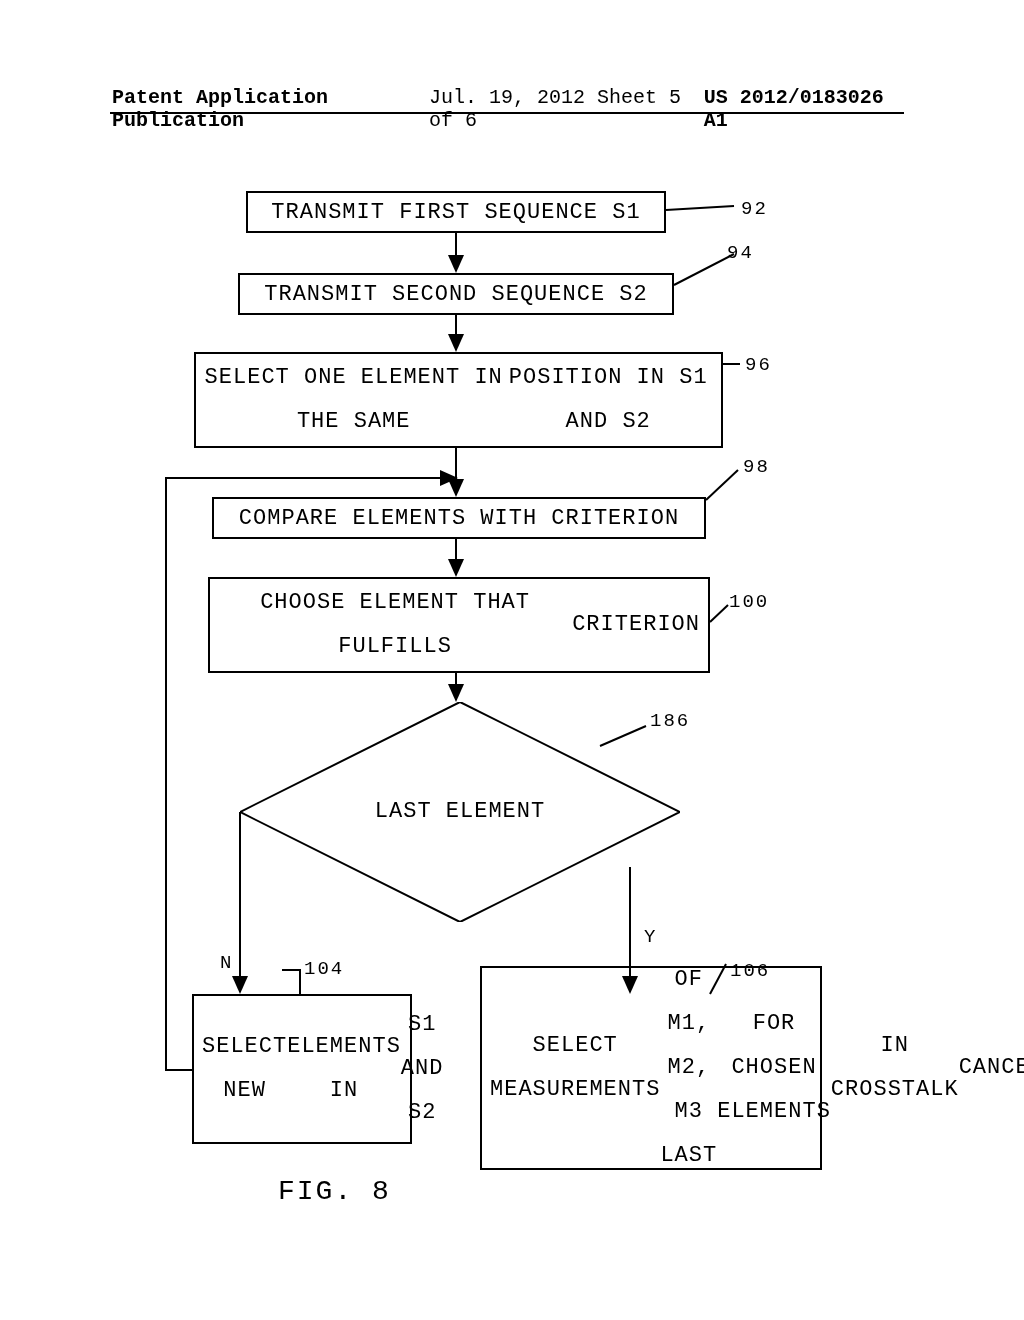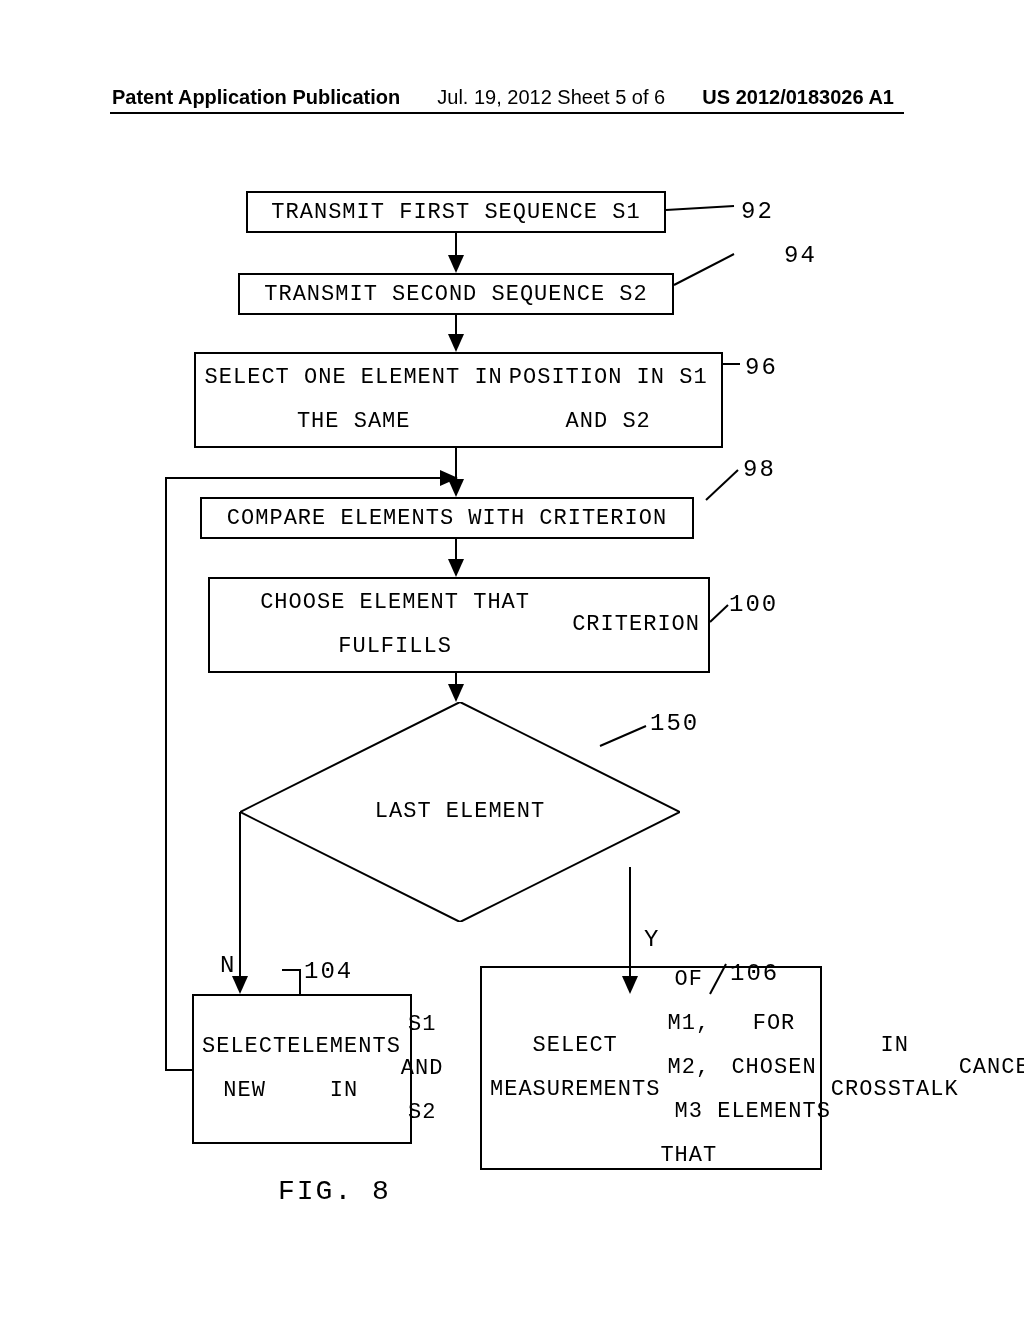--- a/index.html
+++ b/index.html
@@ -12,21 +12,21 @@
     height: 1320px;
     position: relative;
   }
   .header {
     position: absolute;
     top: 86px;
     left: 112px;
     right: 130px;
     display: flex;
     justify-content: space-between;
-    font-family: Liberation Sans, sans-serif;
+    font-family: Liberation Mono, monospace;
     font-size: 20px;
   }
   .header .left { font-weight: bold; }
   .header .mid { }
   .header .right { font-weight: bold; }
   .hr-line {
     position: absolute;
     top: 112px;
     left: 110px;
     right: 120px;
@@ -47,21 +47,21 @@
     font-size: 22px;
     letter-spacing: 1px;
     padding: 4px 8px;
   }
   .box.multiline {
     line-height: 2.0;
     justify-content: space-between;
   }
   .label {
     position: absolute;
-    font-size: 24px;
+    font-size: 19px;
     letter-spacing: 2px;
     font-family: Liberation Mono, monospace;
   }
   .fig-label {
     position: absolute;
     font-size: 28px;
     letter-spacing: 2px;
   }
   .diamond {
     position: absolute;
@@ -100,21 +100,21 @@
 
   <div class="box" style="left:238px; top:273px; width:436px; height:42px;">
     <span>TRANSMIT SECOND SEQUENCE S2</span>
   </div>
 
   <div class="box multiline" style="left:194px; top:352px; width:529px; height:96px;">
     <span>SELECT ONE ELEMENT IN THE SAME</span>
     <span>POSITION IN S1 AND S2</span>
   </div>
 
-  <div class="box" style="left:200px; top:497px; width:494px; height:42px;">
+  <div class="box" style="left:212px; top:497px; width:494px; height:42px;">
     <span>COMPARE ELEMENTS WITH CRITERION</span>
   </div>
 
   <div class="box multiline" style="left:208px; top:577px; width:502px; height:96px;">
     <span>CHOOSE ELEMENT THAT FULFILLS</span>
     <span>CRITERION</span>
   </div>
 
   <div class="diamond" style="left:240px; top:702px;">
     <svg width="440" height="220" viewBox="0 0 440 220">
@@ -126,32 +126,32 @@
   </div>
 
   <div class="box multiline" style="left:192px; top:994px; width:220px; height:150px;">
     <span>SELECT NEW</span>
     <span>ELEMENTS IN</span>
     <span>S1 AND S2</span>
   </div>
 
   <div class="box multiline" style="left:446px; top:966px; width:342px; height:204px;margin-left:34px;">
     <span>SELECT MEASUREMENTS</span>
-    <span>OF M1, M2, M3 THAT</span>
+    <span>OF M1, M2, M3 LAST</span>
     <span>FOR CHOSEN ELEMENTS</span>
     <span>IN CROSSTALK</span>
     <span>CANCELLING</span>
   </div>
 
   <div class="label" style="left:741px; top:198px;">92</div>
-  <div class="label" style="left:784px; top:242px;">94</div>
+  <div class="label" style="left:727px; top:242px;">94</div>
   <div class="label" style="left:745px; top:354px;">96</div>
   <div class="label" style="left:743px; top:456px;">98</div>
   <div class="label" style="left:729px; top:582px;margin-top:9px;">100</div>
-  <div class="label" style="left:650px; top:710px;">150</div>
+  <div class="label" style="left:650px; top:710px;">186</div>
   <div class="label" style="left:304px; top:958px;">104</div>
   <div class="label" style="left:730px; top:960px;">106</div>
 
   <div class="label" style="left:220px; top:952px;">N</div>
   <div class="label" style="left:644px; top:926px;">Y</div>
 
   <div class="fig-label" style="left:278px; top:1176px;">FIG. 8</div>
 
   <svg class="arrow-svg" width="1024" height="1320">
     <defs>

